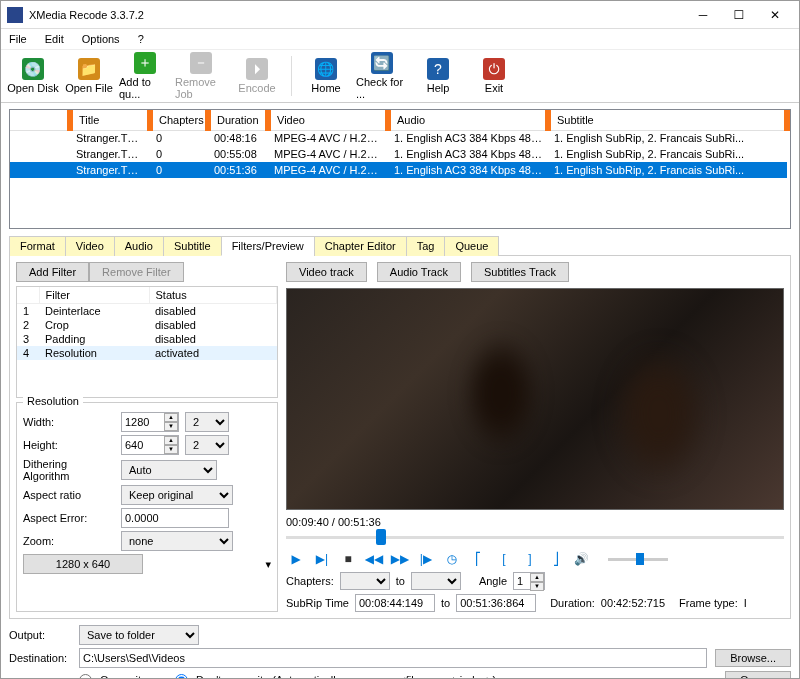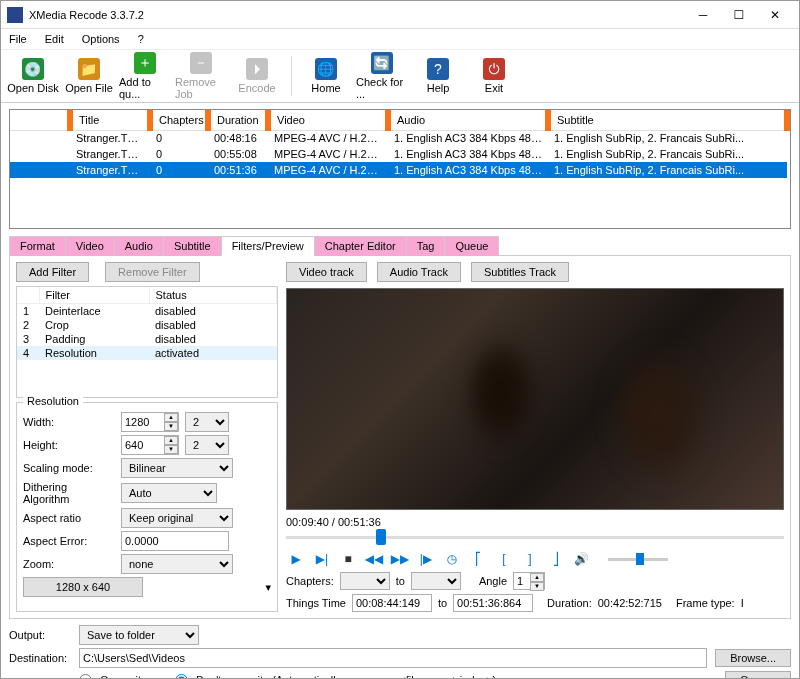--- a/index.html
+++ b/index.html
@@ -17,24 +17,24 @@
 .tbtn.disabled .ico { filter: grayscale(1); opacity: .5; }
 .tsep { width: 1px; height: 40px; background: #ddd; margin: 0 4px; }
 .filegrid { margin: 6px 8px; border: 1px solid #828790; height: 120px; overflow: hidden; }
 .filegrid table { width: 100%; border-collapse: collapse; table-layout: fixed; }
 .filegrid th { text-align: left; font-weight: normal; border-right: 6px solid #f97316; border-bottom: 1px solid #e0e0e0; padding: 2px 6px; background: #fff; height: 20px; }
 .filegrid td { padding: 1px 6px; white-space: nowrap; overflow: hidden; text-overflow: ellipsis; height: 16px; }
 .filegrid tr.sel td { background: #0078d7; color: #fff; }
 .tabs { display: flex; margin: 0 8px; }
 .tab { padding: 3px 10px; border: 1px solid #ccc; border-bottom: none; background: #fff; margin-right: -1px; position: relative; top: 1px; }
 .tab.active { background: #fff; border-bottom: 1px solid #fff; }
-.tab:not(.active) { background: #f9a8d4; }
+.tab:not(.active) { background: #fef9c3; }
 .panel { margin: 0 8px; border: 1px solid #ccc; padding: 6px; height: 364px; display: flex; gap: 8px; }
 .left { width: 262px; display: flex; flex-direction: column; gap: 4px; }
-.btnrow { display: flex; gap: 16px; }
+.btnrow { display: flex; gap: 0; }
 button.std { padding: 3px 12px; border: 1px solid #adadad; background: #e1e1e1; }
 button.std.disabled { color: #888; }
 .filterlist { border: 1px solid #ccc; height: 112px; flex-shrink: 0; }
 .filterlist table { width: 100%; border-collapse: collapse; }
 .filterlist th { text-align: left; font-weight: normal; padding: 2px 6px; border-bottom: 1px solid #eee; border-right: 1px solid #eee;}
 .filterlist td { padding: 1px 6px; }
 .filterlist tr.selrow td { background: #e5f3ff; }
 .resbox { border: 1px solid #ccc; flex: 1; padding: 6px; position: relative; }
 .resbox .legend { position: absolute; top: -8px; left: 6px; background: #fff; padding: 0 4px; }
 .frow { display: flex; align-items: center; margin: 3px 0; gap: 6px; }
@@ -243,24 +243,20 @@
       </div>
       <div class="frow">
         <label>Height:</label>
         <span class="spin"><input type="text" style="width: 58px;" value="640"><span class="sb">
               <span>▲</span>
               <span>▼</span>
             </span></span>
         <select style="width:44px"><option>2</option></select>
       </div>
       <div class="frow">
-        <label>Scaling mode:</label>
-        <select style="width:112px"><option>Bilinear</option></select>
-      </div>
-      <div class="frow">
         <label>Dithering Algorithm</label>
         <select style="width:96px"><option>Auto</option></select>
       </div>
       <div class="frow">
         <label>Aspect ratio</label>
         <select style="width:112px"><option>Keep original</option></select>
       </div>
       <div class="frow">
         <label>Aspect Error:</label>
         <input type="text" style="width: 108px;" value="0.0000">
@@ -310,21 +306,21 @@
         <select style="width:50px"></select>
         <span>to</span>
         <select style="width:50px"></select>
         <label style="margin-left:12px">Angle</label>
         <span class="spin"><input type="text" style="width: 32px;" value="1"><span class="sb">
               <span>▲</span>
               <span>▼</span>
             </span></span>
       </div>
       <div class="chaprow">
-        <label>Things Time</label>
+        <label>SubRip Time</label>
         <input type="text" style="width: 80px;" value="00:08:44:149">
         <span>to</span>
         <input type="text" style="width: 80px;" value="00:51:36:864">
         <label style="margin-left:8px">Duration:</label>
         <span>00:42:52:715</span>
         <label style="margin-left:8px">Frame type:</label>
         <span>I</span>
       </div>
     </div>
   </div>

